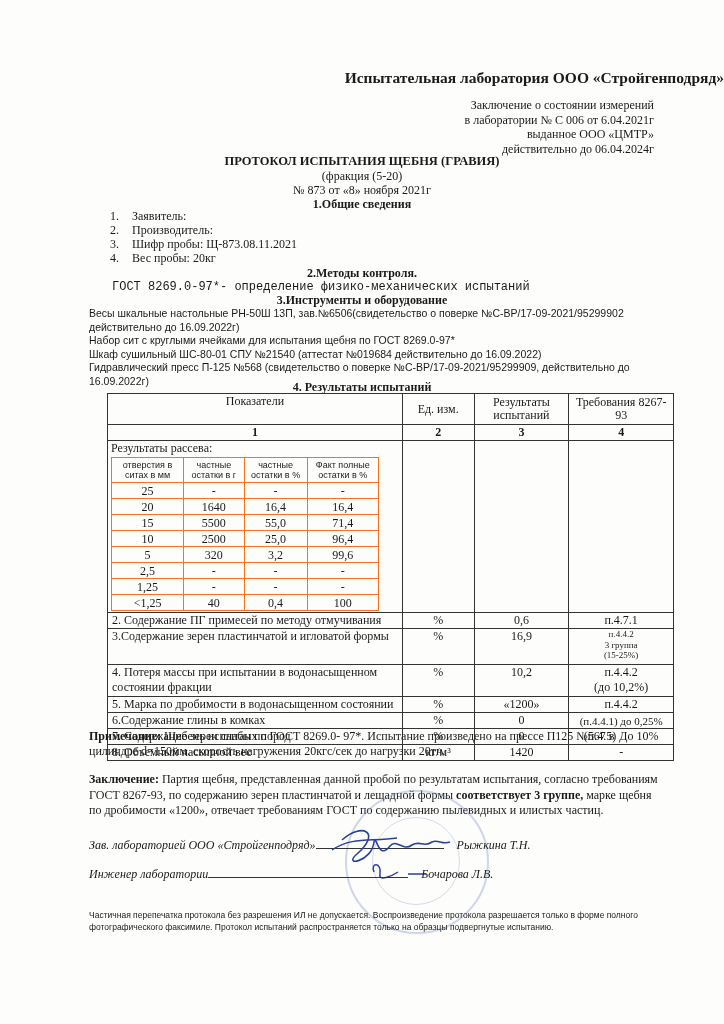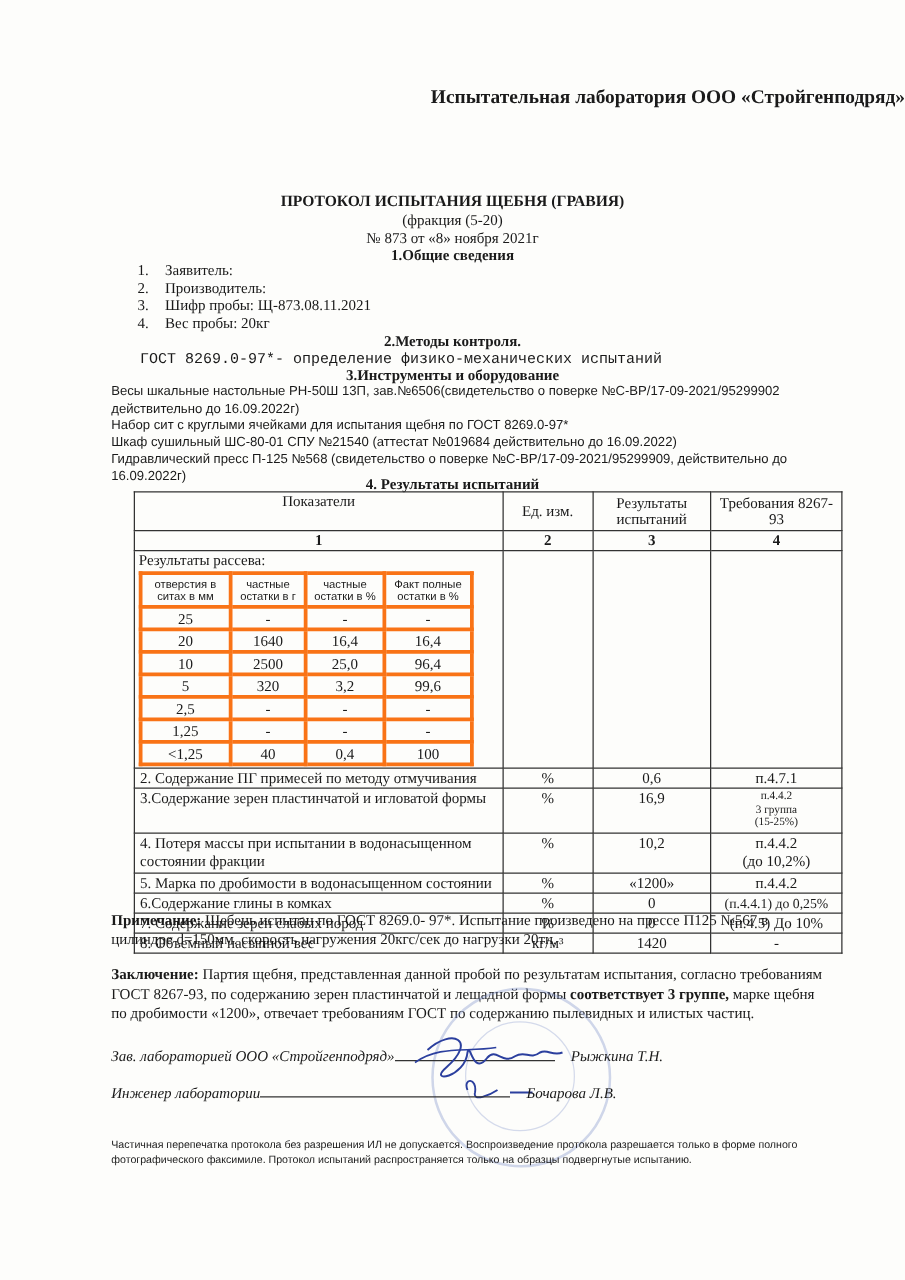--- a/index.html
+++ b/index.html
@@ -20,40 +20,46 @@
   .sec2 { top:266px; font-weight:bold; font-size:12px; }
   .methods { left:112px; top:280px; font-size:12px;font-family:Liberation Mono, monospace; }
   .sec3 { top:293px; font-weight:bold; font-size:12px; }
   .equip { left:89px; top:307px; font-size:10.5px; line-height:13.5px; font-family:"Liberation Sans", sans-serif; width:560px; }
   .sec4 { top:380px; font-weight:bold; font-size:12px; }
   table.main { position:absolute; left:87px; top:393px; width:567px; border-collapse:collapse; font-size:12px;margin-left:20px; }
   table.main td { border:1px solid #333; padding:0 4px; vertical-align:middle; }
   table.main .c { text-align:center; }
   table.main .b { font-weight:bold; }
   table.sieve { border-collapse:collapse; width:268px; margin:2px 0 1px 0; font-size:12px; }
-  table.sieve td { border:3px solid #f97316; text-align:center; padding:0; height:15px; line-height:14px; }
+  table.sieve td { border:1px solid #f97316; text-align:center; padding:0; height:15px; line-height:14px; }
   table.sieve td.h { font-size:9px; line-height:10px; height:24px; font-family:"Liberation Sans", sans-serif; }
   .small-req { font-size:9px; line-height:10.5px; }
   .note { left:89px; top:729px; font-size:12px; line-height:15px; width:570px; }
   .concl { left:89px; top:772px; font-size:12px; line-height:15.5px; width:570px; }
   .sig1 { left:89px; top:838px; font-size:12px; font-style:italic; }
   .sig2 { left:89px; top:867px; font-size:12px; font-style:italic; }
   .line { border-bottom:1px solid #333; display:inline-block; }
   .footer { left:89px; top:909px; font-size:8.5px; line-height:12px; font-family:"Liberation Sans", sans-serif; width:560px; }
   .stamp { left:345px; top:790px; width:140px; height:140px; border-radius:50%; border:2px solid rgba(120,140,200,0.35); }
   .stamp-inner { left:372px; top:817px; width:86px; height:86px; border-radius:50%; border:1.5px solid rgba(120,140,200,0.3); }
 </style>
 </head>
 <body>
 
 <div class="page">
 
   <div class="abs title">Испытательная лаборатория ООО «Стройгенподряд»</div>
 
 
+  <div class="abs cert">
+    <div>Заключение  о  состоянии измерений</div>
+    <div>в лаборатории № С 006 от 6.04.2021г</div>
+    <div>выданное ООО «ЦМТР»</div>
+    <div>действительно до 06.04.2024г</div>
+  </div>
 
   <div class="abs center proto-title">ПРОТОКОЛ  ИСПЫТАНИЯ ЩЕБНЯ (ГРАВИЯ)</div>
   <div class="abs center proto-sub">(фракция (5-20)</div>
   <div class="abs center proto-num">№ 873 от «8» ноября 2021г</div>
 
   <div class="abs center sec1">1.Общие сведения</div>
   <ul class="abs gen-list">
     <li>
         <span class="n">1.</span>
         <span>Заявитель:</span>
@@ -124,20 +130,26 @@
                   <td>-</td>
                   <td>-</td>
                 </tr>
           <tr>
                   <td>20</td>
                   <td>1640</td>
                   <td>16,4</td>
                   <td>16,4</td>
                 </tr>
           <tr>
+                  <td>15</td>
+                  <td>5500</td>
+                  <td>55,0</td>
+                  <td>71,4</td>
+                </tr>
+          <tr>
                   <td>10</td>
                   <td>2500</td>
                   <td>25,0</td>
                   <td>96,4</td>
                 </tr>
           <tr>
                   <td>5</td>
                   <td>320</td>
                   <td>3,2</td>
                   <td>99,6</td>

